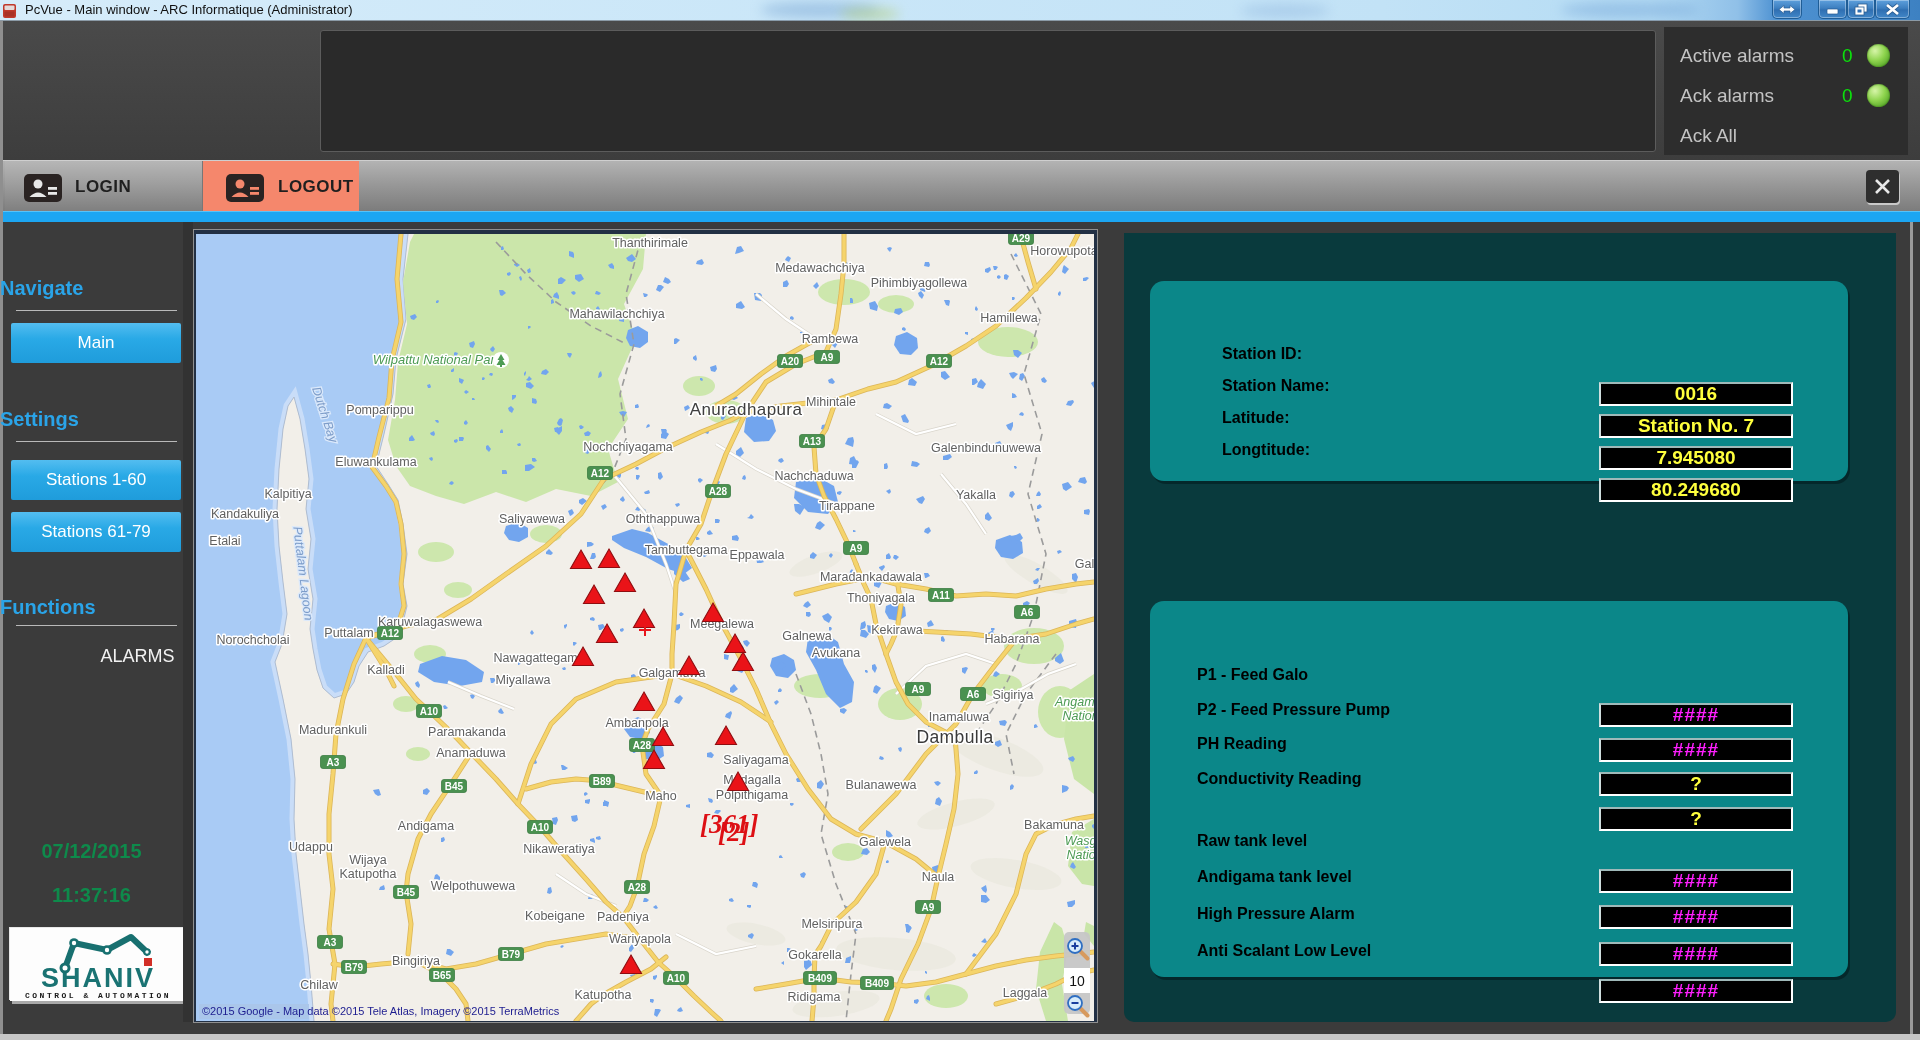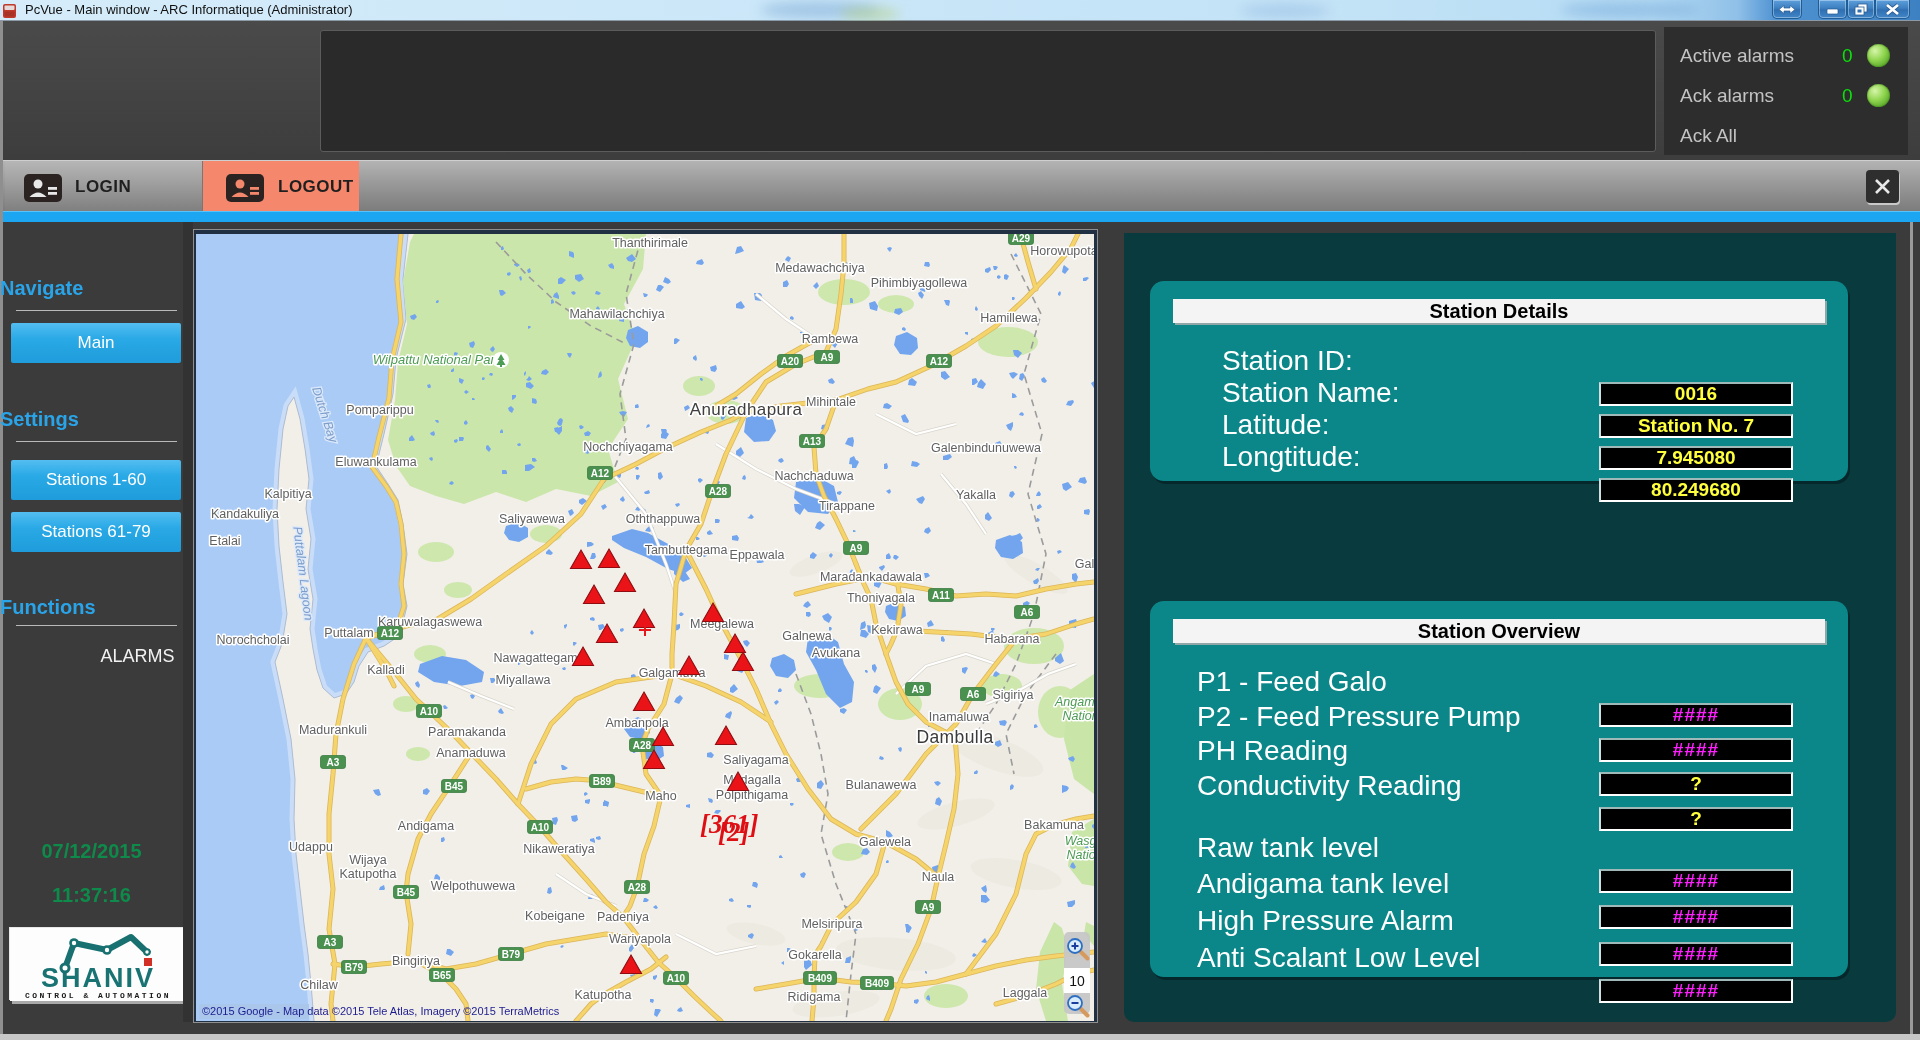--- a/index.html
+++ b/index.html
@@ -66,21 +66,21 @@
 
 #mapframe { left:193px; top:229px; width:905px; height:794px; background:#8f8f8f; }
 #mapinner { left:194px; top:230px; width:903px; height:792px; background:#223044; }
 #map { left:196px; top:234px; width:898px; height:787px; overflow:hidden; }
 
 
 #rightbg { left:1124px; top:233px; width:772px; height:789px; background:#093a3d; border-radius:0 0 10px 10px; }
 .tealpanel { position:absolute; background:#0b8789; border-radius:14px; box-shadow:2px 3px 0 rgba(0,20,22,.45); }
 .phead { position:absolute; left:23px; top:18px; right:23px; height:24px; background:#f4f4f4;
   box-shadow:2px 2px 0 #8fa7a7; text-align:center; font-size:20px; font-weight:bold; color:#000; line-height:24px; }
-.flab { position:absolute; font-size:28px; font-weight:normal; color:#ffffff; }
+.flab { position:absolute; font-size:16px; font-weight:bold; color:#000000; }
 .fval { position:absolute; left:449px; width:194px; height:24px; background:#000;
   border:2px solid #fff; border-top-color:#9fb9b9; border-left-color:#cfdede;
   text-align:center; font-size:19px; line-height:20px; color:#ffff3d;margin-top:37px; }
 .mag { color:#ff1fff; font-weight:bold; letter-spacing:1px; }
 .yel { color:#ffff3d; font-weight:bold; }
 </style></head>
 <body>
 <div class="abs" id="titlebar">
   <div class="abs blob" style="left:760px;top:2px;width:120px;height:16px;background:#7ba7d4;opacity:.5"></div>
   <div class="abs blob" style="left:840px;top:8px;width:60px;height:12px;background:#b5cf7a;opacity:.55"></div>
@@ -809,32 +809,30 @@
       <path d="M879,708.5 v7 M875.5,712 h7" stroke="#1a3e9e" stroke-width="2"></path>
       <rect x="868" y="734" width="26" height="25" fill="#ffffff"></rect>
       <text x="881" y="752" font-size="14" fill="#111" text-anchor="middle">10</text>
       <path d="M884,774 l7.5,7.5" stroke="#d79a5e" stroke-width="4" stroke-linecap="round"></path>
       <circle cx="879" cy="769" r="7" fill="#d8ecfb" stroke="#2f6fc2" stroke-width="1.8"></circle>
       <path d="M875.5,769 h7" stroke="#1a3e9e" stroke-width="2"></path>
     </svg></div>
 
 <div class="abs" id="rightbg"></div>
 <div class="tealpanel" style="left:1150px;top:281px;width:698px;height:200px">
-  <div class="phead">Station Details</div>
   <div class="flab" style="left:72px;top:64px">Station ID:</div>
   <div class="flab" style="left:72px;top:96px">Station Name:</div>
   <div class="flab" style="left:72px;top:128px">Latitude:</div>
   <div class="flab" style="left:72px;top:160px">Longtitude:</div>
   <div class="fval" style="top:64px"><span class="yel">0016</span></div>
   <div class="fval" style="top:96px"><span class="yel">Station No. 7</span></div>
   <div class="fval" style="top:128px"><span class="yel">7.945080</span></div>
   <div class="fval" style="top:160px"><span class="yel">80.249680</span></div>
 </div>
 <div class="tealpanel" style="left:1150px;top:601px;width:698px;height:376px">
-  <div class="phead">Station Overview</div>
   <div class="flab" style="left:47px;top:65px">P1 - Feed Galo</div>
   <div class="flab" style="left:47px;top:100px">P2 - Feed Pressure Pump</div>
   <div class="flab" style="left:47px;top:134px">PH Reading</div>
   <div class="flab" style="left:47px;top:169px">Conductivity Reading</div>
   <div class="flab" style="left:47px;top:231px">Raw tank level</div>
   <div class="flab" style="left:47px;top:267px">Andigama tank level</div>
   <div class="flab" style="left:47px;top:304px">High Pressure Alarm</div>
   <div class="flab" style="left:47px;top:341px">Anti Scalant Low Level</div>
   <div class="fval" style="top:65px"><span class="mag">####</span></div>
   <div class="fval" style="top:100px"><span class="mag">####</span></div>

